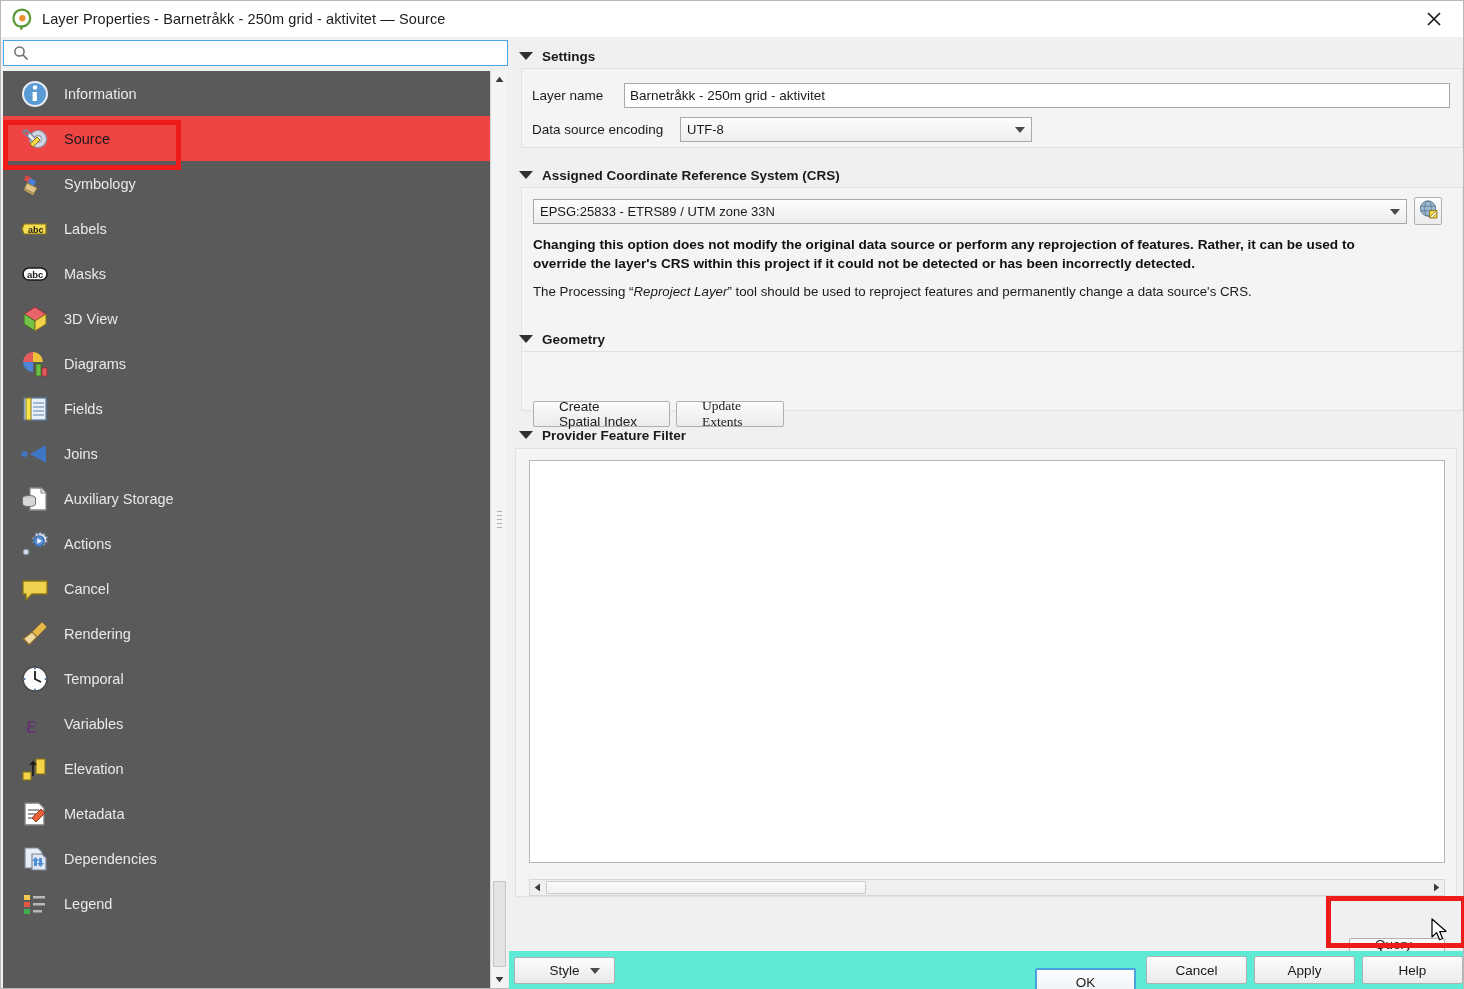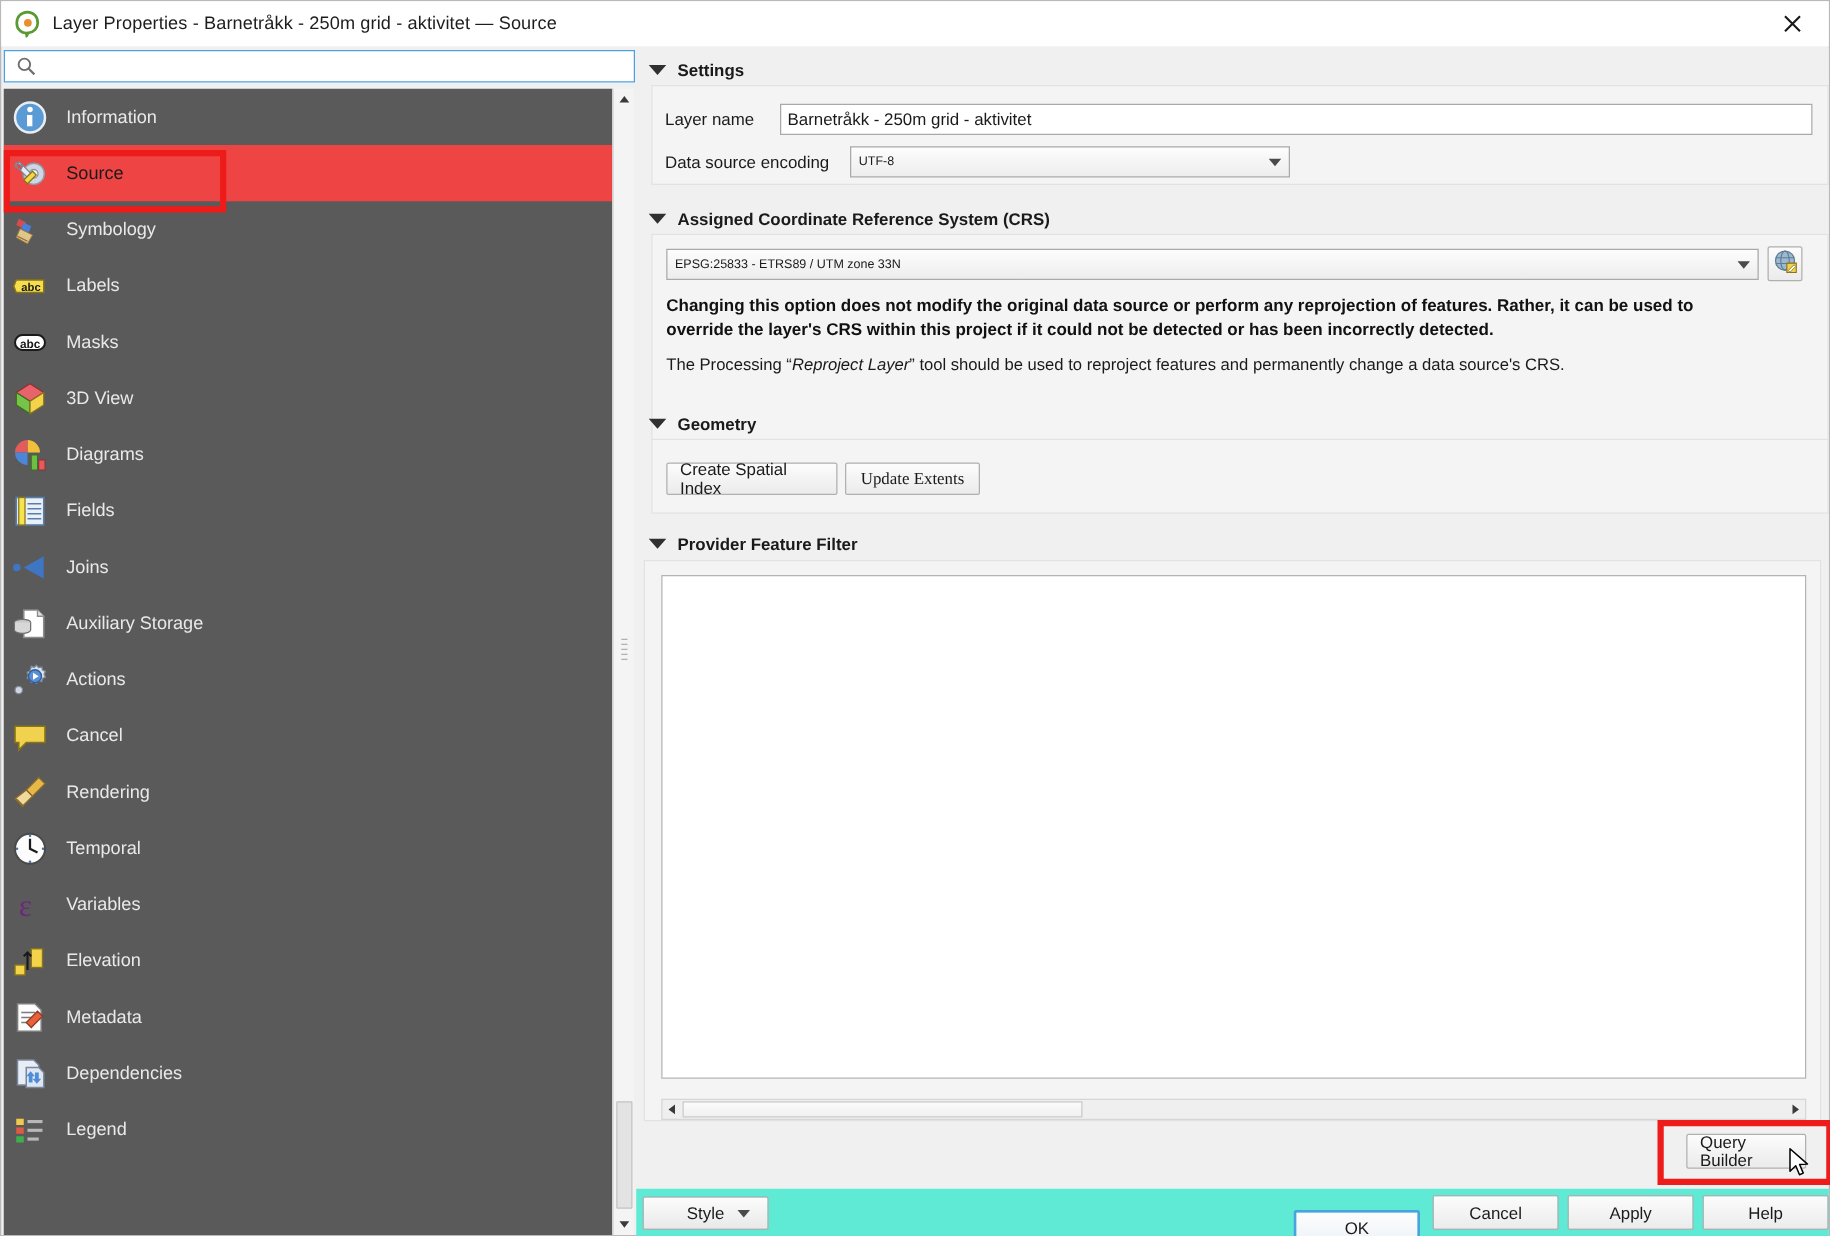--- a/index.html
+++ b/index.html
@@ -60,21 +60,21 @@
 
   
   .sidebar {
     position: absolute; left: 2px; top: 70px;
     width: 487px; height: 917px;
     background: #5a5a5a;
     overflow: hidden;
   }
   .side-item {
     height: 45px; display: flex; align-items: center;
-    color: #e9e9e9; font-size: 14.5px; padding-left: 4px;
+    color: #e9e9e9; font-size: 14.5px; padding-left: 15px;
     cursor: default;
   }
   .side-item.selected { background: #ef4444; color: #1a1a1a; }
   .side-ico {
     width: 34px; height: 34px; margin-right: 12px;
     flex: 0 0 auto; display: flex; align-items: center; justify-content: center;
   }
   .side-ico svg { display: block; }
   .side-label { white-space: nowrap; }
 
@@ -135,37 +135,38 @@
 
   .tfield {
     background: #ffffff; border: 1px solid #a9a9a9;
     height: 25px; font-family: "Liberation Sans", sans-serif; font-size: 13.5px;
     padding: 0 5px; color: #1a1a1a; outline: none;
     display: flex; align-items: center;
   }
   .combo {
     background: linear-gradient(#fdfdfd, #ededed);
     border: 1px solid #a9a9a9; height: 25px;
-    font-size: 10px; color: #1a1a1a;
+    font-size: 13px; color: #1a1a1a;
     display: flex; align-items: center; padding: 0 6px;
     position: relative;
   }
   .combo .cval { flex: 1 1 auto; white-space: nowrap; overflow: hidden; }
   .combo .carrow {
     width: 0; height: 0; margin-left: 6px;
     border-left: 5px solid transparent; border-right: 5px solid transparent;
     border-top: 6px solid #4a4a4a;
   }
   .btn {
     background: linear-gradient(#fcfcfc, #ebebeb);
     border: 1px solid #b0b0b0; border-radius: 2px;
     font-family: "Liberation Sans", sans-serif; font-size: 13.5px;
-    color: #1a1a1a; height: 26px; padding: 0 10px;
+    color: #1a1a1a; height: 26px; padding: 0 25px;
     display: inline-flex; align-items: center; justify-content: center;
     cursor: default;
+    margin-top: 31px;
   }
   .warn {
     font-weight: bold; font-size: 13.6px; color: #111; line-height: 19px;
   }
   .note { font-size: 13.3px; color: #1a1a1a; }
   .note i { font-style: italic; }
 
   
   .filterbox {
     position: absolute; left: 514px; top: 447px;

